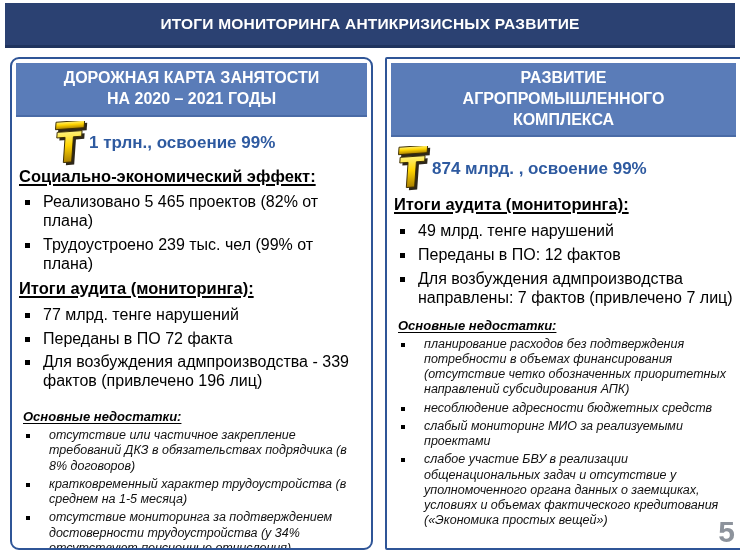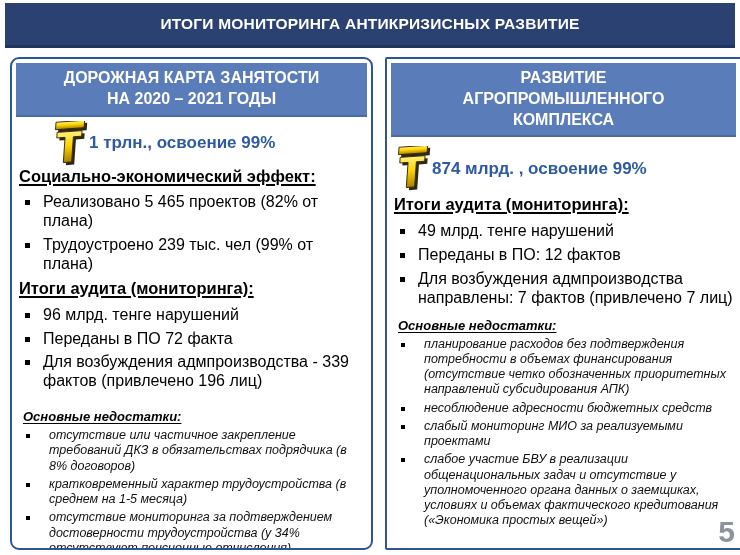--- a/index.html
+++ b/index.html
@@ -114,21 +114,21 @@
     </div>
 
     <div class="section-heading">Социально-экономический эффект:</div>
     <ul class="main-bullets">
       <li>Реализовано 5 465 проектов (82% от плана)</li>
       <li>Трудоустроено 239 тыс. чел (99% от плана)</li>
     </ul>
 
     <div class="section-heading">Итоги аудита (мониторинга):</div>
     <ul class="main-bullets">
-      <li>96 млрд. тенге нарушений</li>
+      <li>77 млрд. тенге нарушений</li>
       <li>Переданы в ПО 72 факта</li>
       <li>Для возбуждения адмпроизводства - 339 фактов (привлечено 196 лиц)</li>
     </ul>
 
     <div class="drawbacks-heading">Основные недостатки:</div>
     <ul class="drawbacks">
       <li>отсутствие или частичное закрепление требований ДКЗ в обязательствах подрядчика  (в 8% договоров)</li>
       <li>кратковременный характер трудоустройства (в среднем на 1-5 месяца)</li>
       <li>отсутствие мониторинга за подтверждением достоверности трудоустройства (у 34% отсутствуют пенсионные отчисления)</li>
       <li>отсутствие влияния реализованных проектов на улучшение инфраструктуры населенных пунктов</li>

